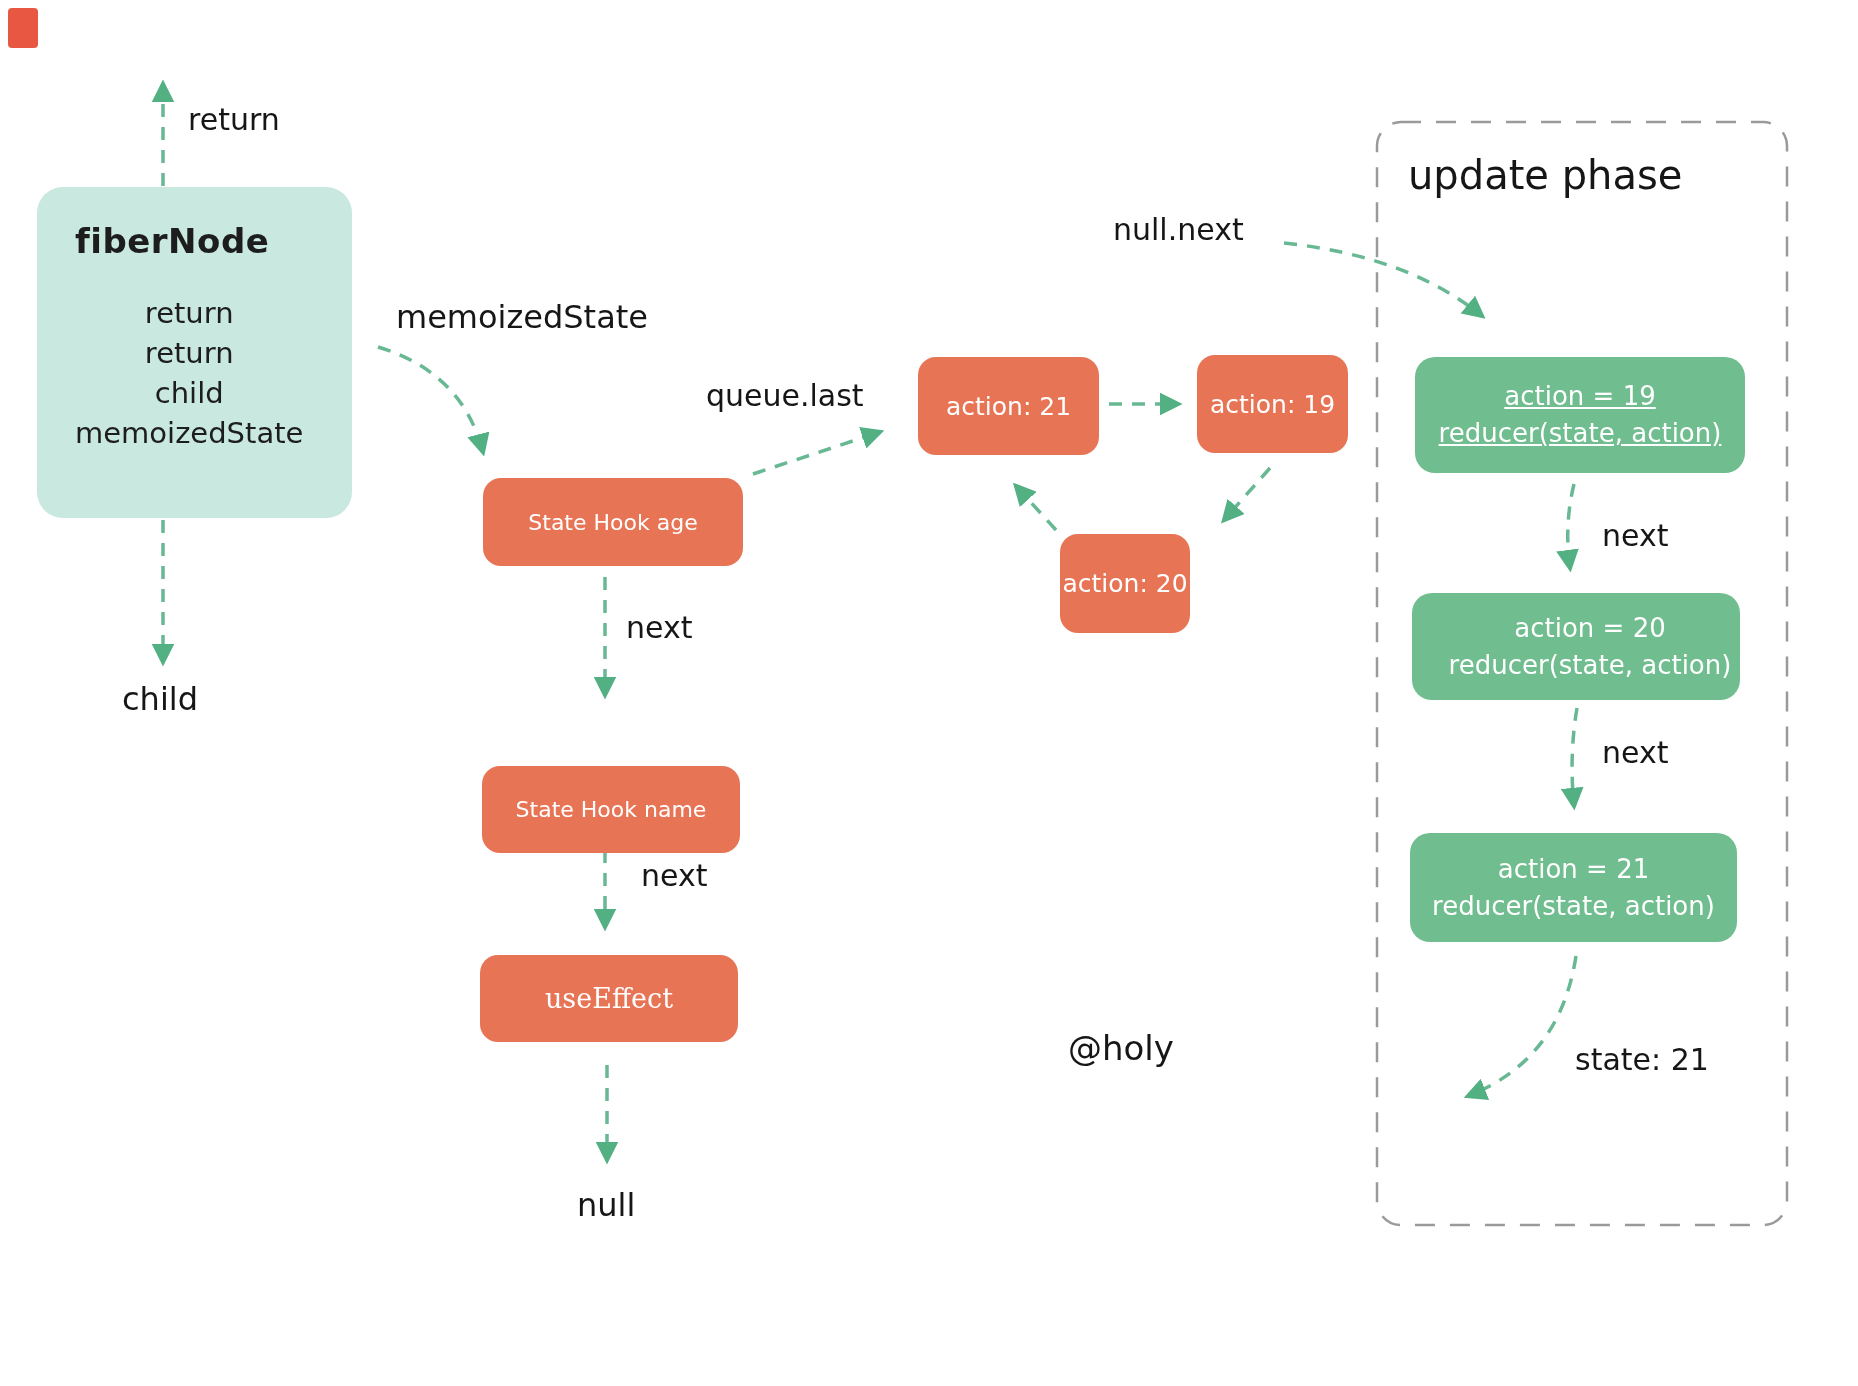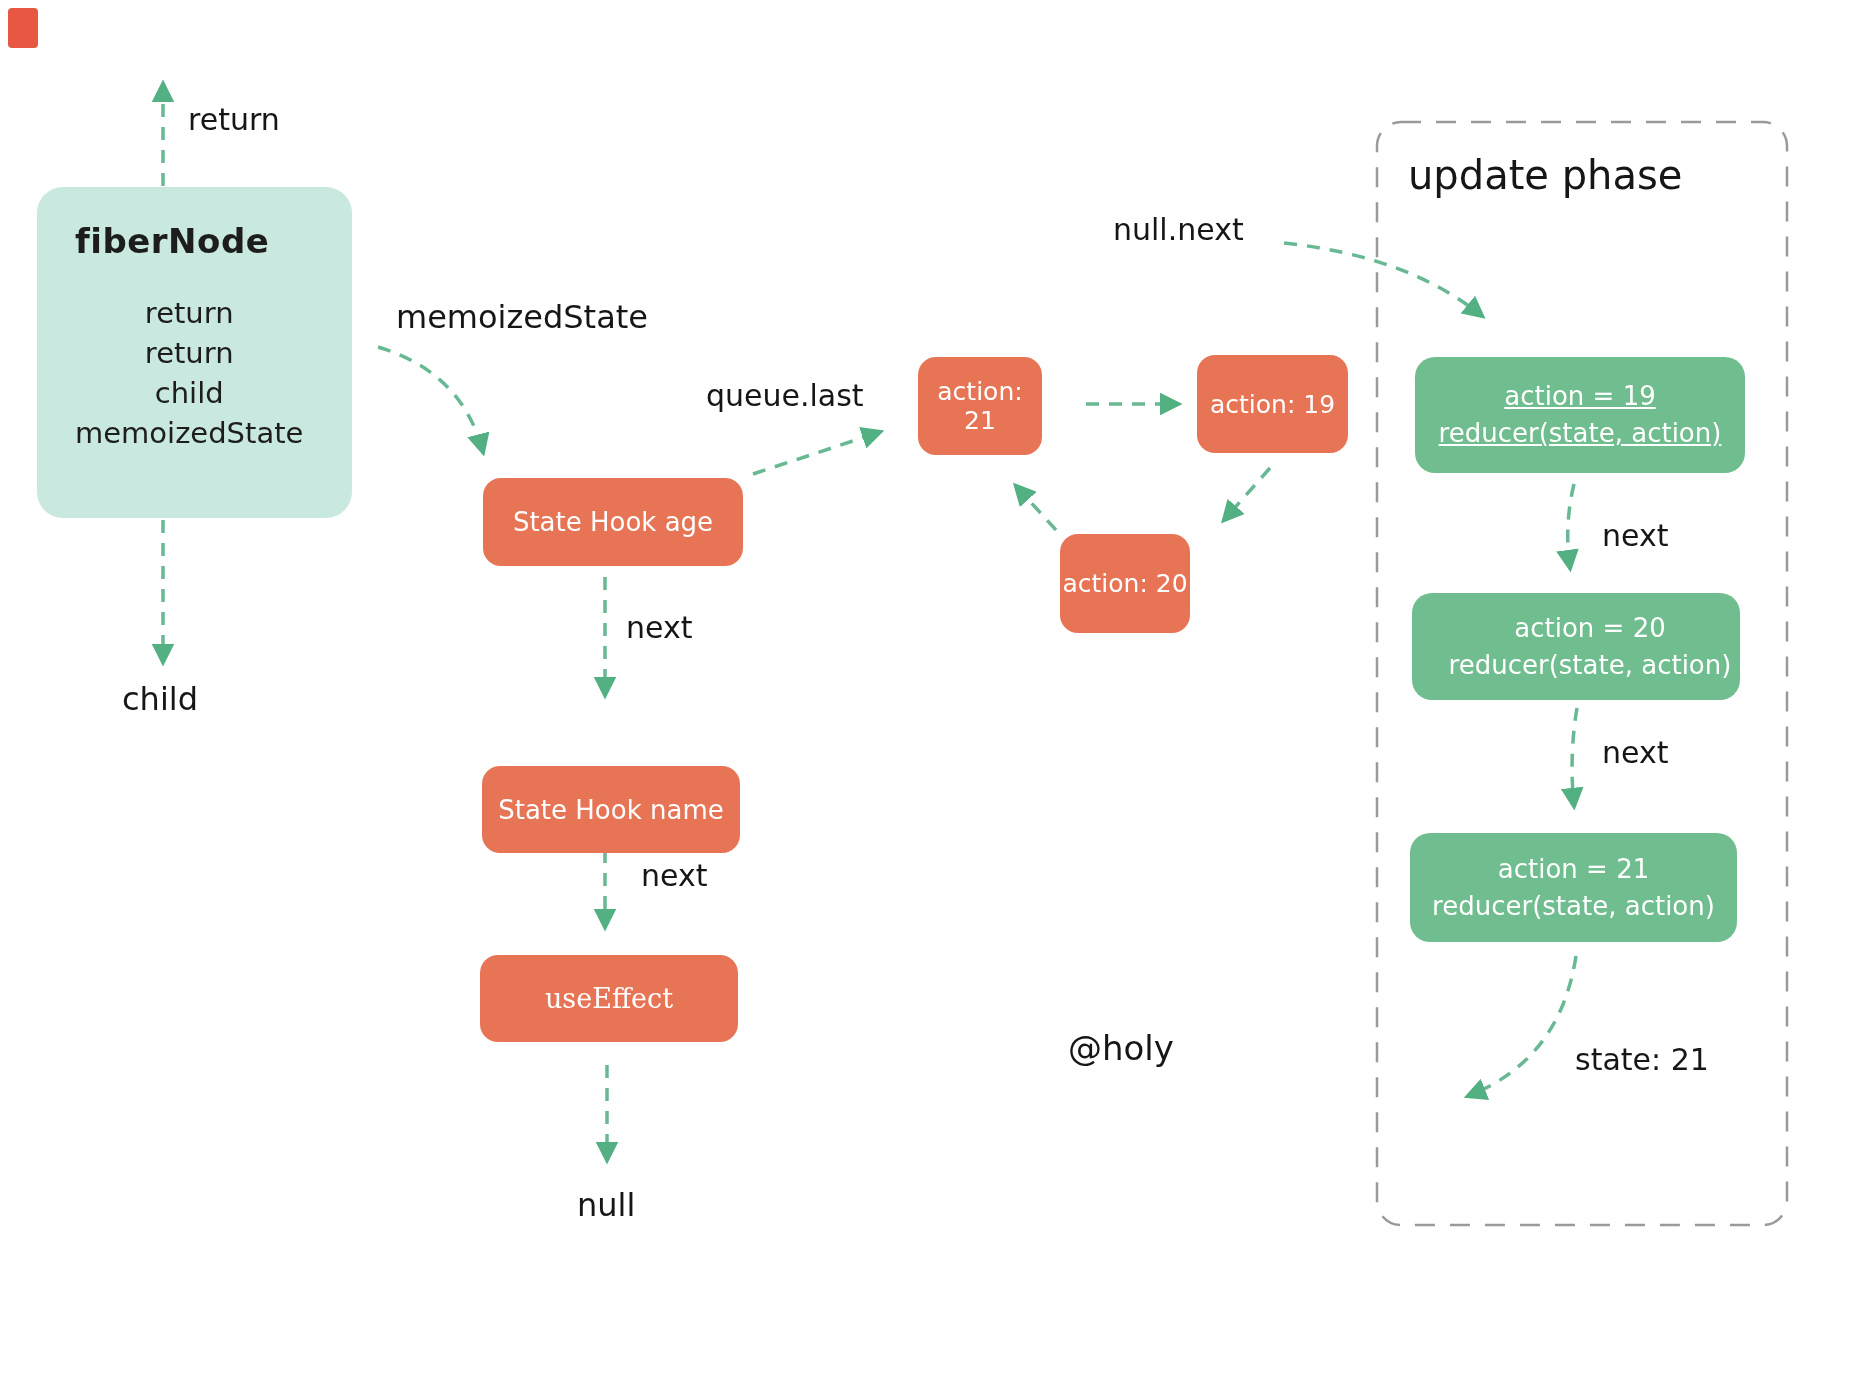--- a/index.html
+++ b/index.html
@@ -21,21 +21,21 @@
     background:#c9e8df;border-radius:26px;
     color:#1d1d1d;
     flex-direction:column;align-items:flex-start;justify-content:flex-start;
     padding:34px 0 0 38px;
   }
   .mint .title{font-size:34px;font-weight:bold;letter-spacing:.5px;}
   .mint .fields{margin-top:32px;font-size:29px;line-height:40px;}
   .orange{
     background:#e87456;border-radius:18px;color:#ffffff;
   }
-  .hook-label{font-size:26px;}
+  .hook-label{font-size:22px;}
   .action-label{font-size:25px;}
   .serif{font-family:"DejaVu Serif", serif;font-size:27px;}
   .green{
     background:#70bd8f;border-radius:20px;color:#ffffff;
     flex-direction:column;
   }
   .green .line{font-size:26px;line-height:37px;}
   .lbl{
     position:absolute;white-space:nowrap;color:#161616;
   }
@@ -92,21 +92,21 @@
   <div class="node orange" style="left:483px;top:478px;width:260px;height:88px;">
     <span class="hook-label">State Hook age</span>
   </div>
   <div class="node orange" style="left:482px;top:728px;width:258px;height:87px;margin-top:38px;">
     <span class="hook-label">State Hook name</span>
   </div>
   <div class="node orange" style="left:480px;top:955px;width:258px;height:87px;">
     <span class="serif">useEffect</span>
   </div>
 
-  <div class="node orange" style="left:918px;top:357px;width:124px;height:98px;">
+  <div class="node orange" style="left:918px;top:357px;width:181px;height:98px;">
     <span class="action-label">action: 21</span>
   </div>
   <div class="node orange" style="left:1197px;top:355px;width:151px;height:98px;">
     <span class="action-label">action: 19</span>
   </div>
   <div class="node orange" style="left:1060px;top:534px;width:130px;height:99px;">
     <span class="action-label">action: 20</span>
   </div>
 
   <div class="node green" style="left:1415px;top:357px;width:330px;height:116px;text-decoration:underline;">

